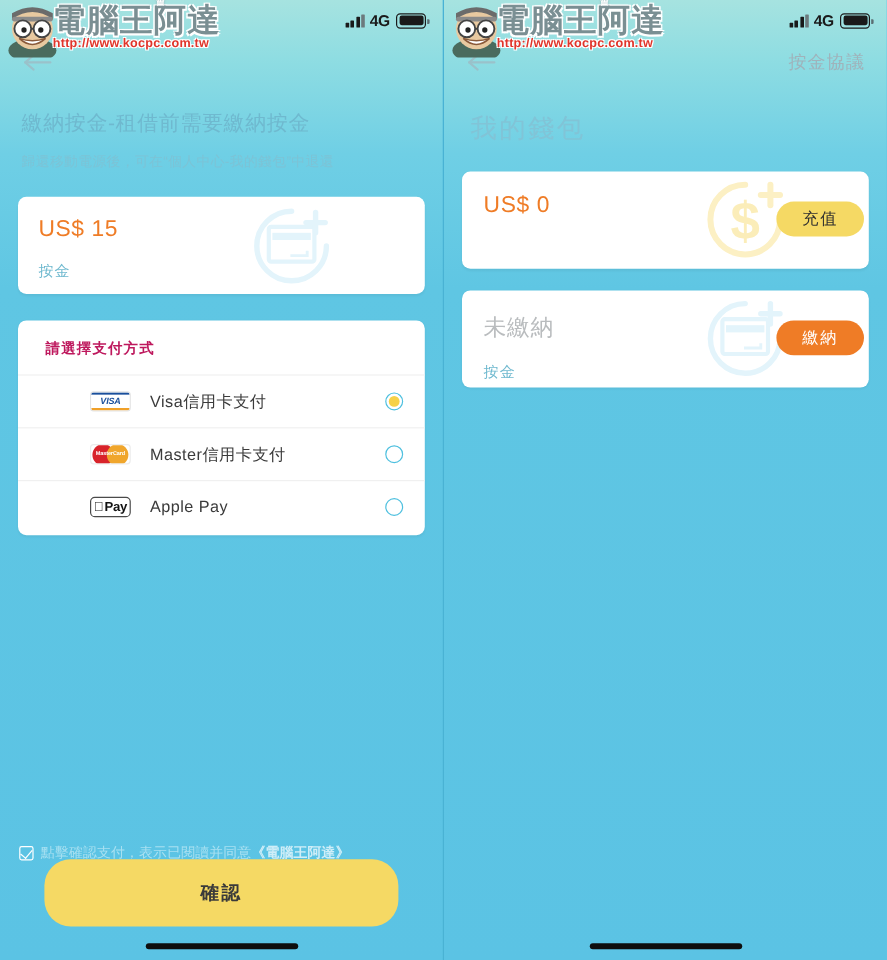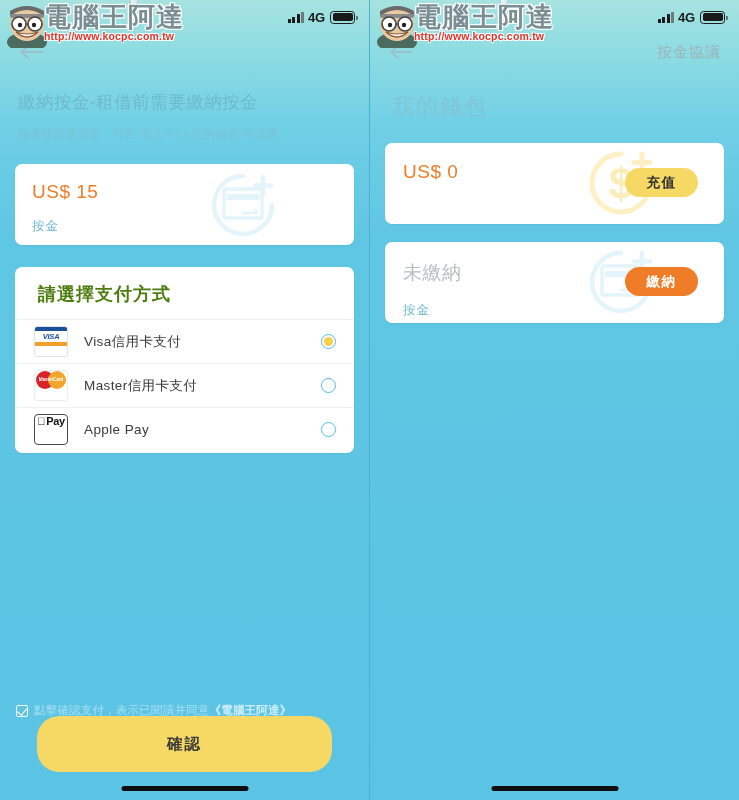--- a/index.html
+++ b/index.html
@@ -194,41 +194,43 @@
     width: 70px; height: 66px;
     opacity: 1;
   }
 
   
   .pay-card {
     margin: 22px 15px 0 15px;
     padding-bottom: 2px;
   }
   .pay-head {
-    font-size: 18px;
+    font-size: 12px;
     font-weight: bold;
-    color: #4d7c0f;
+    color: #be185d;
     padding: 15px 0 13px 23px;
     letter-spacing: 1px;
   }
   .pay-row {
     display: flex;
     align-items: center;
     height: 44px;
     padding: 0 18px 0 19px;
     border-top: 1px solid #f0f0f0;
   }
   .pay-logo {
-    width: 34px; height: 31px;
+    width: 34px; height: 17px;
     flex: 0 0 34px;
     border-radius: 3px;
     display: flex;
+    align-items: center;
     justify-content: center;
     overflow: hidden;
     position: relative;
+    margin-left: 41px;
   }
   .logo-visa {
     background: #fff;
     border: 1px solid #e3e3e3;
     flex-direction: column;
     justify-content: flex-start;
   }
   .logo-visa .vb1 { width: 100%; height: 4px; background: #1a4f9c; }
   .logo-visa .vtxt {
     width: 100%; text-align: center;
@@ -353,28 +355,28 @@
     color: #6fb9cf;
     letter-spacing: 1px;
   }
   .w-deco {
     position: absolute;
     right: 67px; top: 6px;
     width: 72px; height: 68px;
   }
   .w-btn {
     position: absolute;
-    right: 26px; top: 25px;
+    right: 4px; top: 25px;
     height: 29px;
     min-width: 73px;
     border: none;
     border-radius: 15px;
     font-family: inherit;
     font-size: 13.5px;
-    font-weight: bold;
+    font-weight: normal;
     letter-spacing: 1.5px;
     cursor: pointer;
   }
   .w-btn.topup { background: #f5d964; color: #2f2f2f; }
   .w-btn.pay   { background: #ef7c26; color: #ffffff; }
 
   
   .home-ind {
     position: absolute;
     bottom: 9px; left: 50%;

